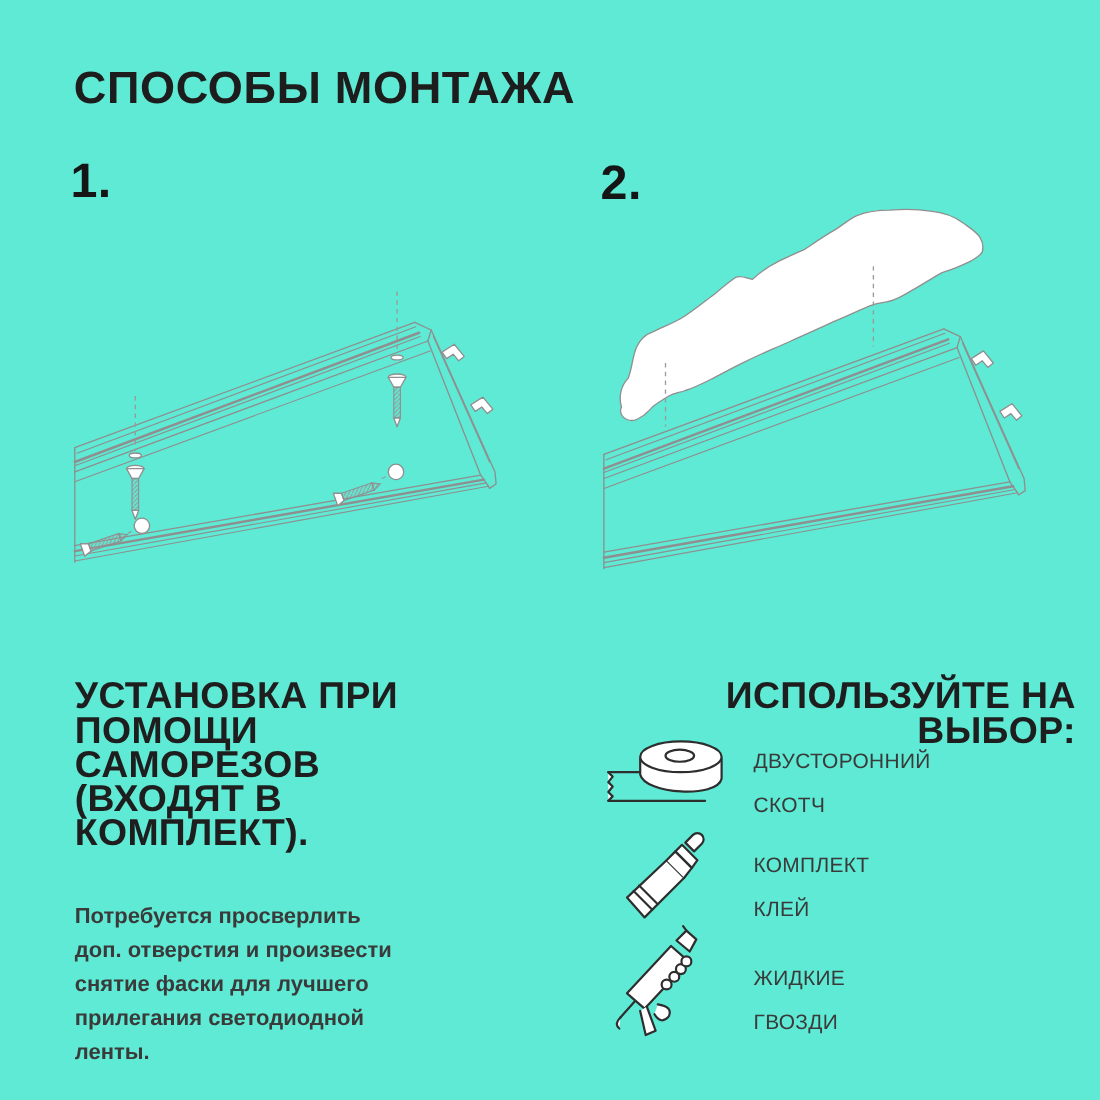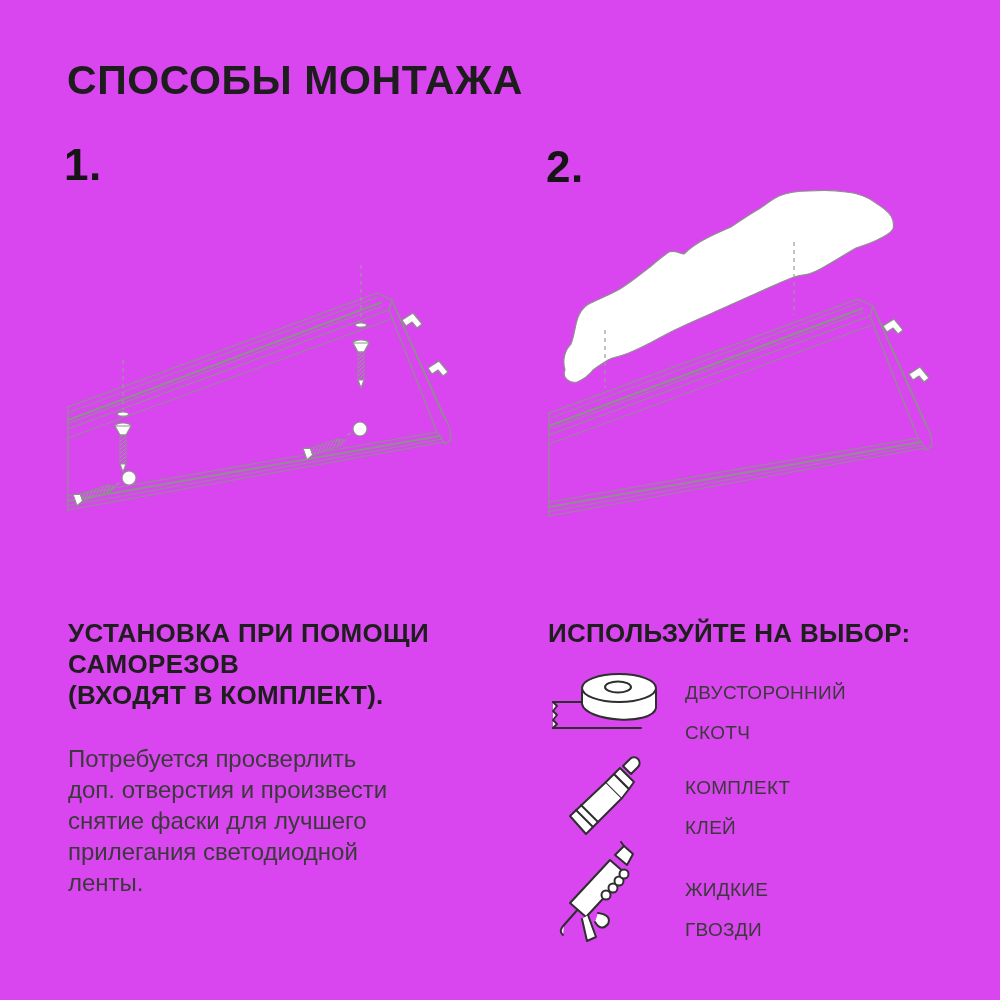--- a/index.html
+++ b/index.html
@@ -1,46 +1,46 @@
 <!DOCTYPE html>
 <html><head>
 <meta charset="utf-8">
 <style>
   * { margin:0; padding:0; box-sizing:border-box; }
   html,body { background:#ffffff; }
   .canvas{
-    position:relative; width:1000px; height:1000px; background:#d946ef;
+    position:relative; width:1000px; height:1000px; background:#5eead4;
     font-family:"Liberation Sans","DejaVu Sans",sans-serif; overflow:hidden;
   }
   .page-title{
     position:absolute; left:67px; top:57px;
     font-size:41px; font-weight:bold; letter-spacing:0.6px; color:#1d1d1d;
   }
   .fig-number{
     position:absolute; font-size:44px; font-weight:bold; color:#151515; letter-spacing:0.5px;
   }
   .fig-number.n1{ left:64px; top:140px; }
   .fig-number.n2{ left:546px; top:142px; }
   .fig{ position:absolute; }
   .fig.f1{ left:58px; top:248px; }
   .fig.f2{ left:538px; top:182px; }
 
   .col{ position:absolute; }
   .col.left{ left:68px; top:612px; width:410px; }
   .col.right{ left:548px; top:612px; width:430px; height:360px; }
 
   .block-heading{
-    font-size:26px; font-weight:bold; line-height:31px; letter-spacing:0.3px;
+    font-size:34px; font-weight:bold; line-height:31px; letter-spacing:0.3px;
     color:#1e1e1e; white-space:pre-line;
   }
   .col.left .block-heading{ padding-top:6px; }
   .body-text{
-    margin-top:32px; font-size:24px; line-height:31px; color:#3a3a3a; white-space:pre-line;
-  }
-  .col.right .block-heading{ padding-top:6px; }
+    margin-top:45px; font-size:20px; line-height:31px; color:#3a3a3a; white-space:pre-line;font-weight:bold;
+  }
+  .col.right .block-heading{ padding-top:6px;text-align:right; }
   .opt-icon{ position:absolute; }
   .opt-icon.i1{ left:0px;  top:50px; }
   .opt-icon.i2{ left:14px; top:144px; }
   .opt-icon.i3{ left:10px; top:229px; }
   .opt-label{
     position:absolute; left:137px; font-size:19px; line-height:40px;
     color:#3a3a3a; white-space:pre-line; letter-spacing:0.3px;
   }
   .opt-label.l1{ top:61px; }
   .opt-label.l2{ top:156px; }

